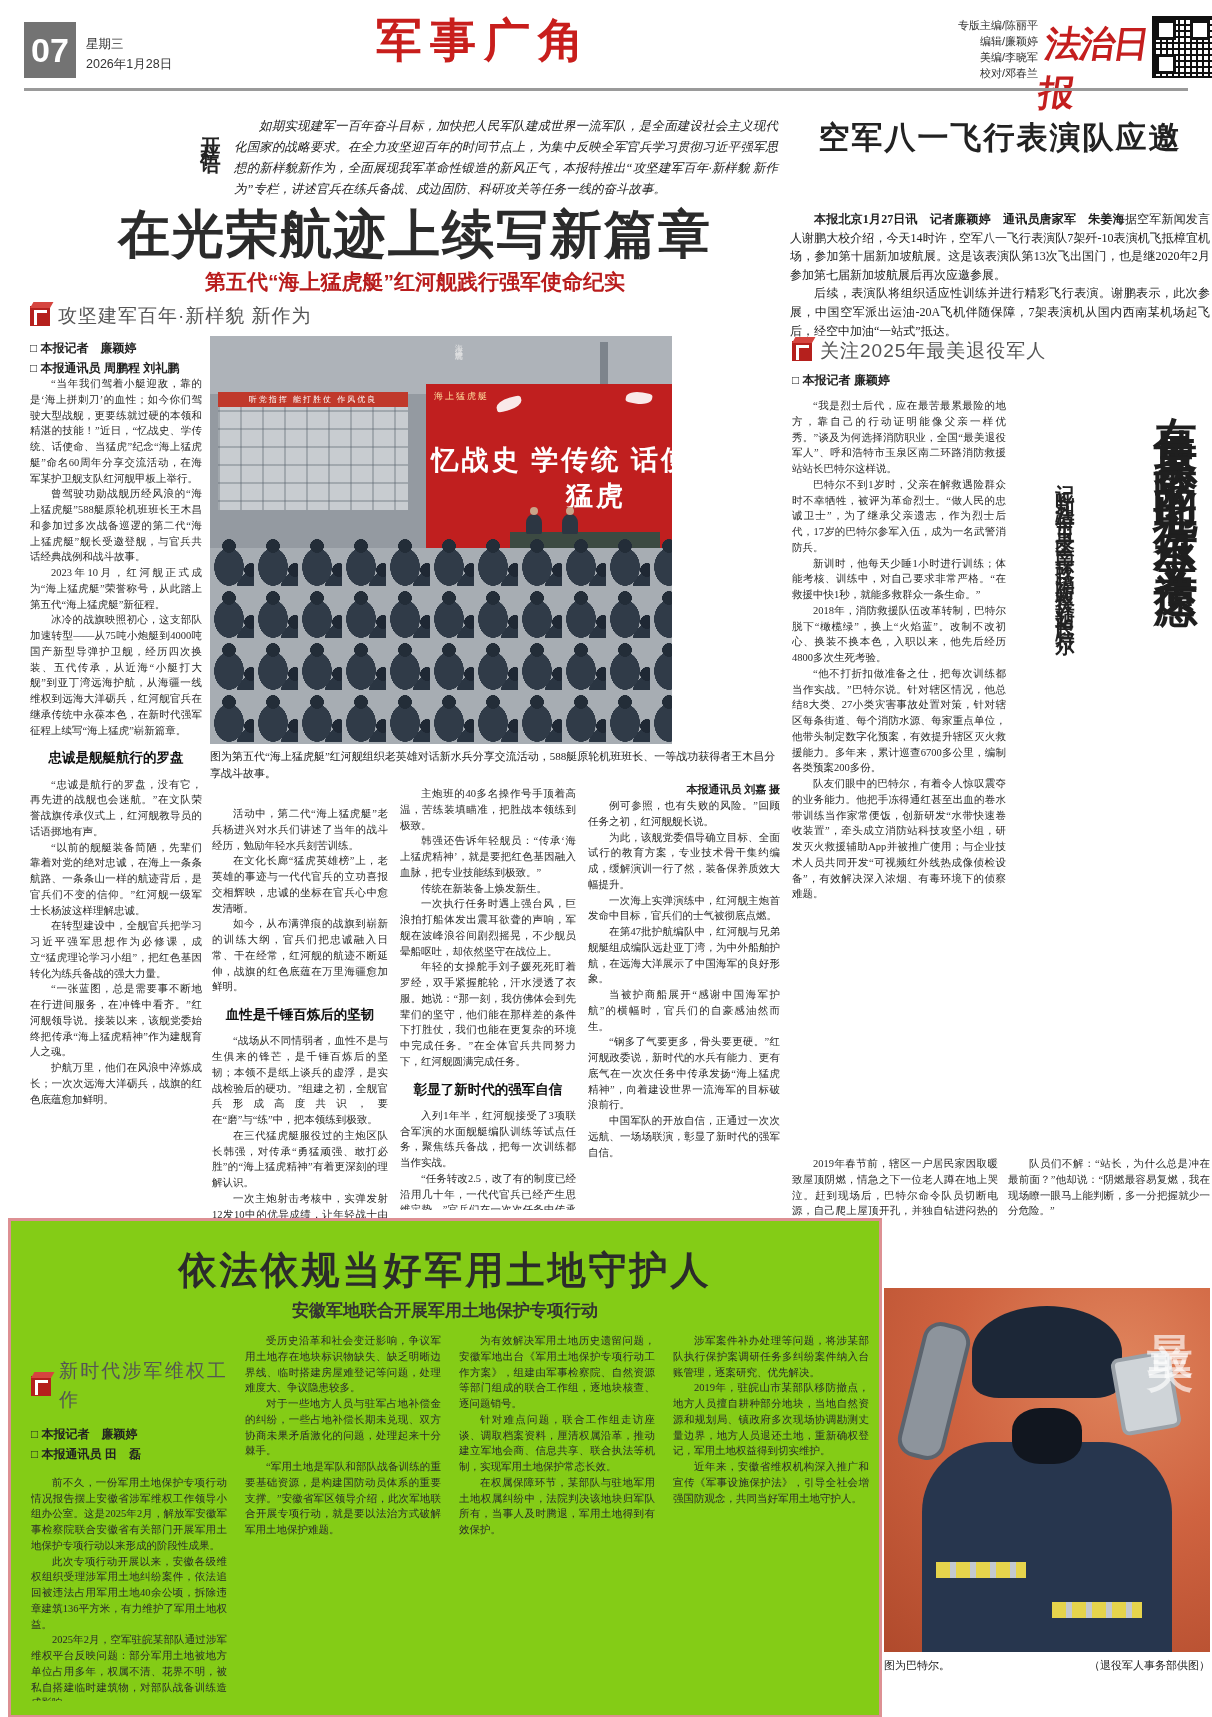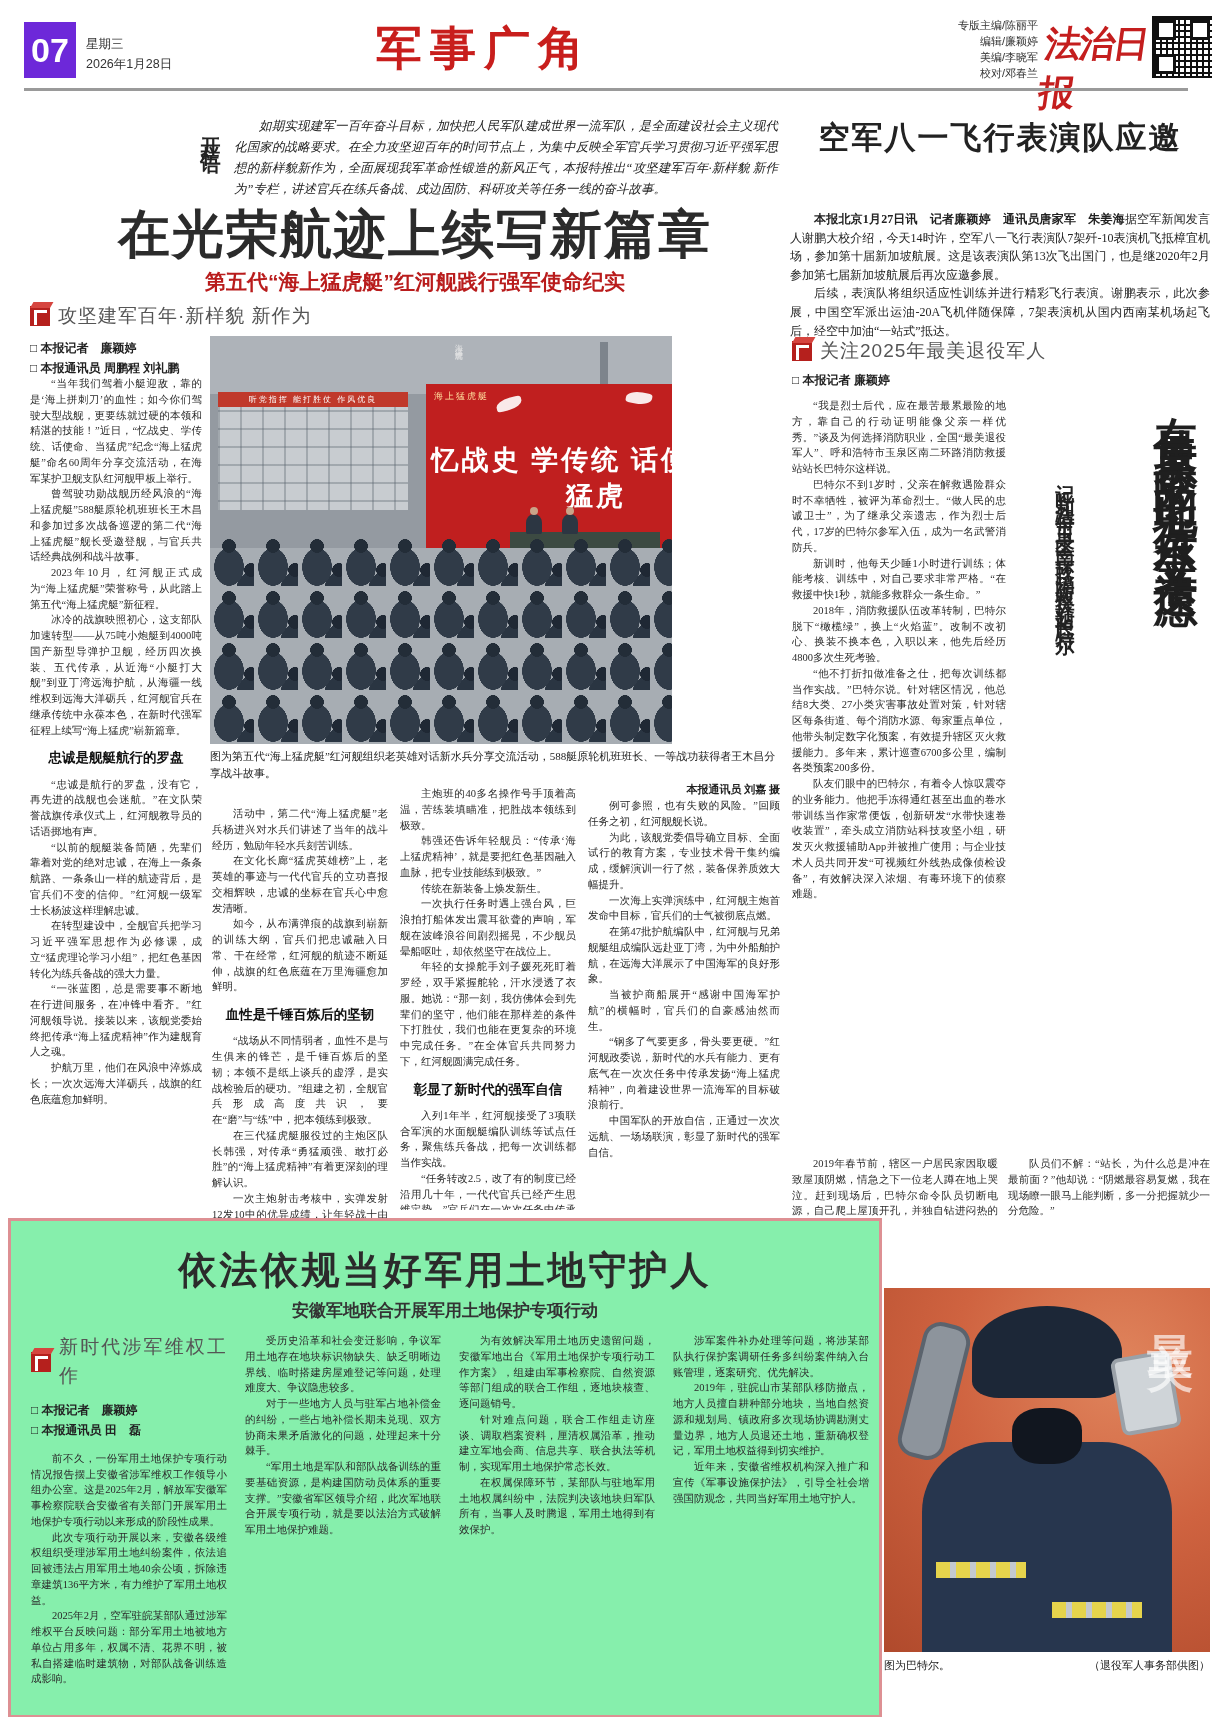--- a/index.html
+++ b/index.html
@@ -1,24 +1,24 @@
 <!DOCTYPE html>
 <html><head>
 <meta charset="utf-8">
 <style>
   html,body{margin:0;padding:0;background:#f2f2f2;}
   #paper{position:relative;width:1212px;height:1717px;background:#ffffff;overflow:hidden;
          font-family:"Liberation Serif", serif;color:#222;}
   .abs{position:absolute;}
   
-  #pagenum{left:24px;top:22px;width:52px;height:56px;background:#6d28d9;color:#fff;
+  #pagenum{left:24px;top:22px;width:52px;height:56px;background:#737373;color:#fff;
            font-family:"Liberation Sans",sans-serif;font-weight:bold;font-size:34px;
            display:flex;align-items:center;justify-content:center;}
   #dateblk{left:86px;top:34px;font-size:12.5px;line-height:1.6;color:#333;font-family:"Liberation Sans",sans-serif;}
-  #secttitle{left:0;top:18px;width:968px;text-align:center;font-size:46px;font-weight:900;
+  #secttitle{left:0;top:10px;width:968px;text-align:center;font-size:46px;font-weight:900;
              color:#c81e1c;letter-spacing:8px;font-family:"Liberation Sans",sans-serif;}
   #staff{left:860px;top:18px;width:178px;text-align:right;font-size:11px;line-height:1.45;color:#333;
          font-family:"Liberation Sans",sans-serif;}
   #masthead{left:1042px;top:20px;width:106px;font-size:36px;font-weight:bold;color:#c41e1e;
             font-family:"Liberation Serif",serif;transform:skewX(-8deg);letter-spacing:-2px;}
   #qr{left:1152px;top:16px;width:58px;height:58px;background:
       linear-gradient(90deg,#111 2px,transparent 2px),
       linear-gradient(#111 2px,transparent 2px);
       background-size:6px 6px;border:2px solid #111;}
   .qrc{position:absolute;width:14px;height:14px;border:3px solid #111;background:#fff;}
@@ -115,28 +115,28 @@
   #fftank{position:absolute;left:26px;top:34px;width:40px;height:130px;background:#8d949c;
           border-radius:18px;transform:rotate(14deg);border:4px solid #5b636d;}
   #ffgadget{position:absolute;right:34px;top:66px;width:52px;height:70px;background:#cfd4d8;
             border-radius:8px;transform:rotate(-10deg);border:4px solid #9aa1a8;}
   #ffmask{position:absolute;left:50%;top:120px;transform:translateX(-50%);width:70px;height:56px;
           background:#11161f;border-radius:40%;}
   #wm{position:absolute;right:8px;top:10px;writing-mode:vertical-rl;font-size:46px;font-weight:900;
       color:rgba(255,255,255,.65);font-family:"Liberation Sans",sans-serif;letter-spacing:8px;}
   #cap2{left:884px;top:1658px;width:326px;font-size:11px;color:#222;display:flex;justify-content:space-between;}
   
-  #landbox{left:8px;top:1218px;width:868px;height:494px;border:3px solid #dd9093;background:#86efac;}
+  #landbox{left:8px;top:1218px;width:868px;height:494px;border:3px solid #dd9093;background:#84cc16;}
   #landhead{position:absolute;left:0;top:24px;width:100%;text-align:center;font-size:38px;font-weight:900;
             color:#2b2b2b;letter-spacing:3px;font-family:"Liberation Sans",sans-serif;}
   #landsub{position:absolute;left:0;top:78px;width:100%;text-align:center;font-size:17px;font-weight:bold;
            color:#333;font-family:"Liberation Sans",sans-serif;}
   .landcol{position:absolute;top:112px;height:368px;width:196px;}
   #lc1{left:20px;} #lc2{left:234px;} #lc3{left:448px;} #lc4{left:662px;}
-  #landflag{margin-bottom:10px;}
+  #landflag{margin-bottom:10px;margin-top:24px;}
   #landby{margin-bottom:10px;}
 </style>
 </head>
 <body>
 
 <div id="paper">
 
   <div class="abs" id="pagenum">07</div>
   <div class="abs" id="dateblk">
     <div>星期三</div>

